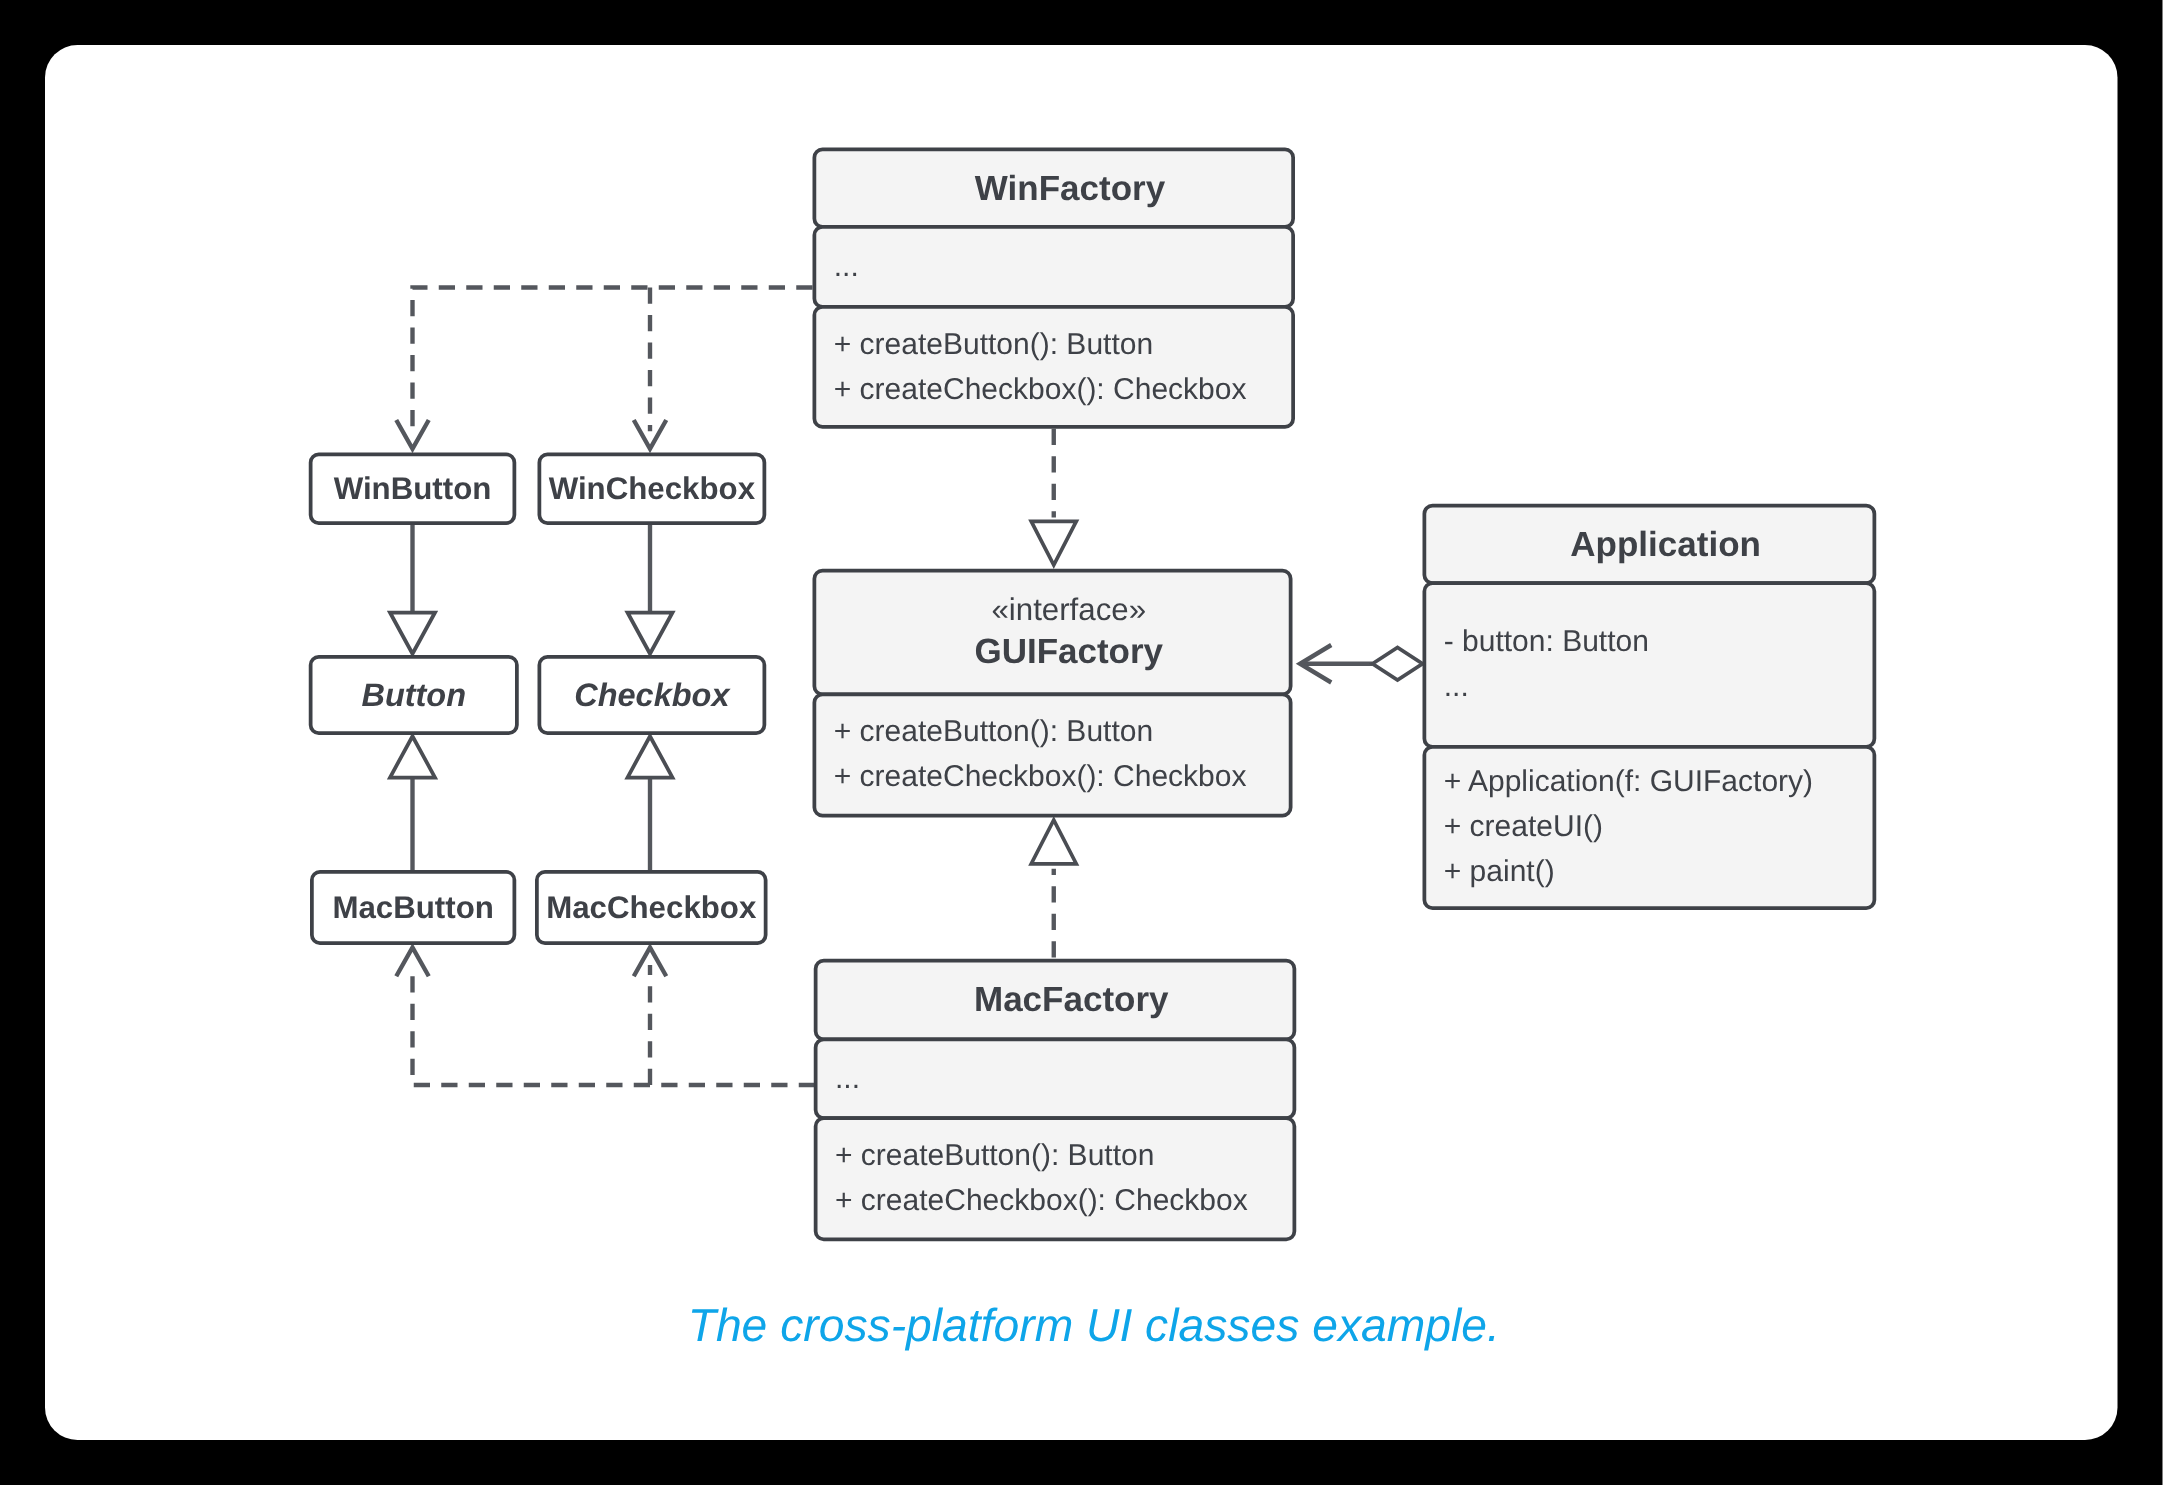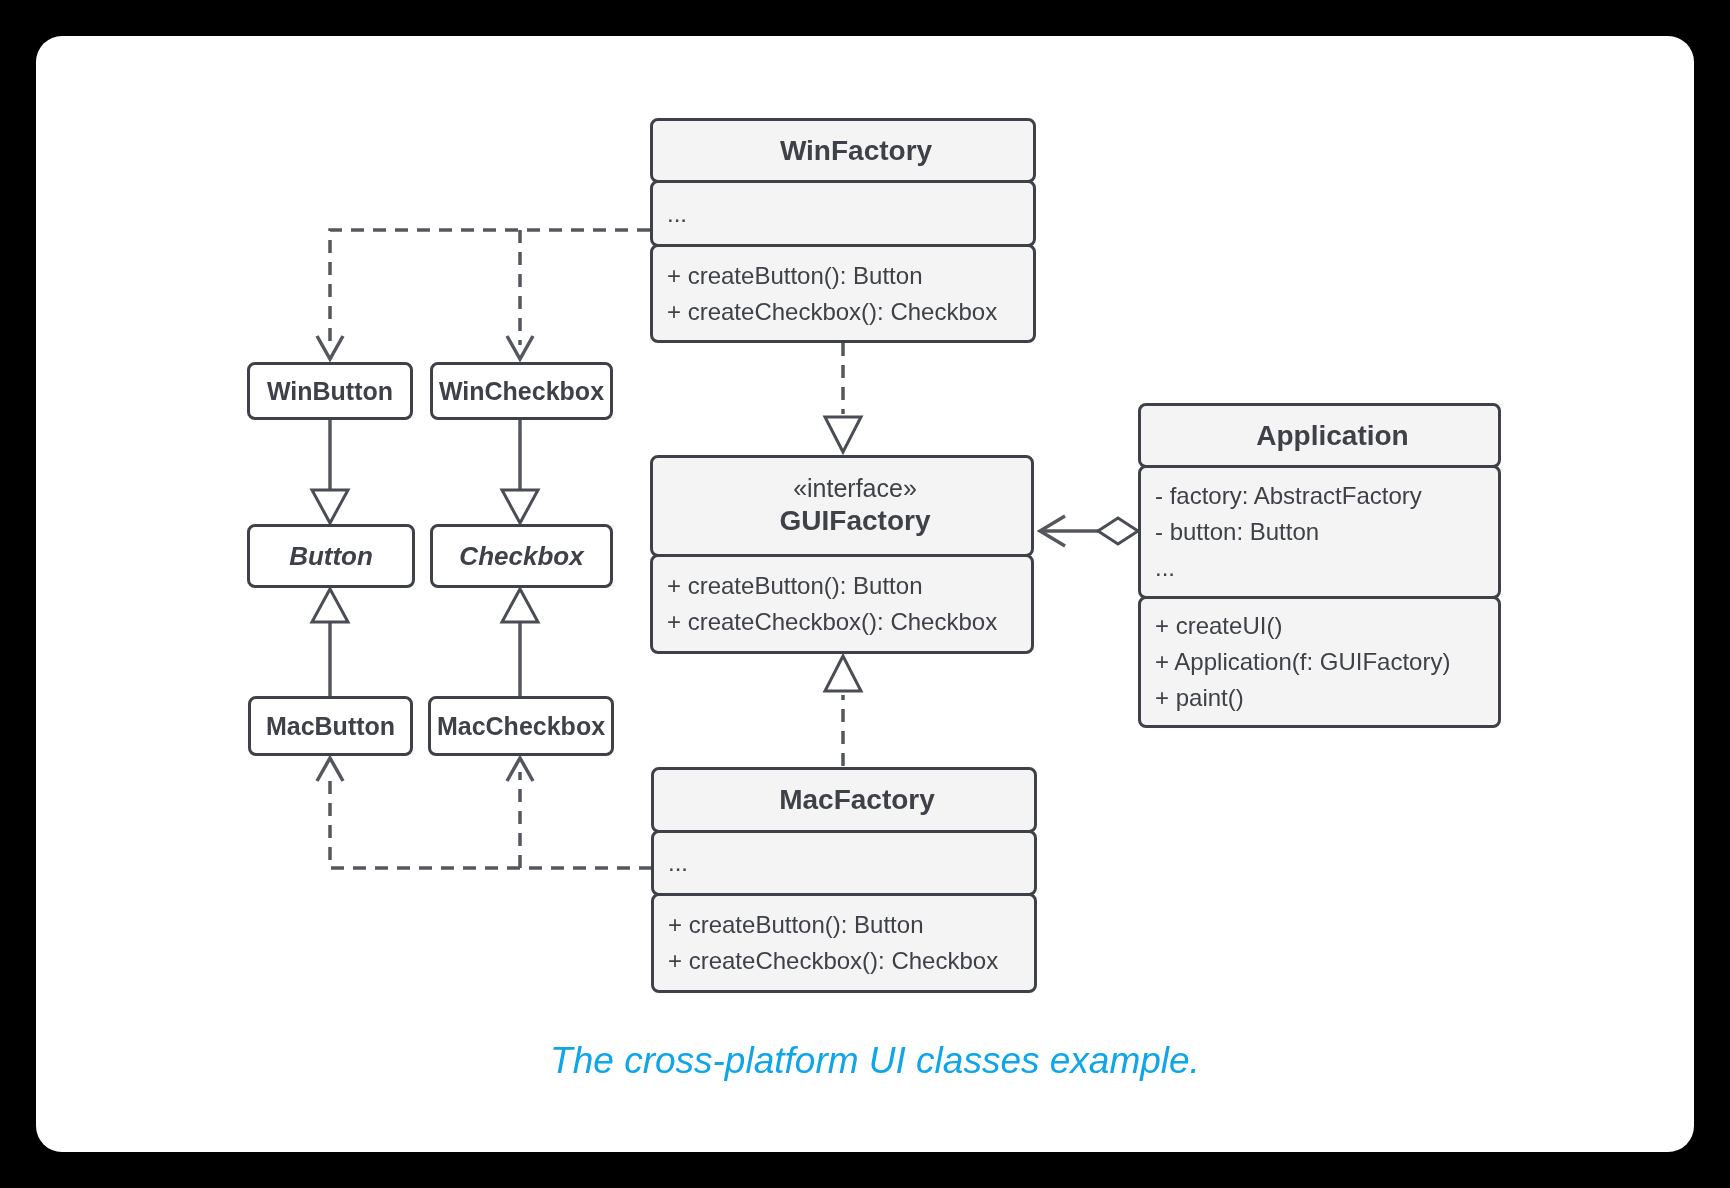--- a/index.html
+++ b/index.html
@@ -120,27 +120,26 @@
     <div class="mline">+ createButton(): Button</div>
     <div class="mline">+ createCheckbox(): Checkbox</div>
   </div>
 </div>
 
 <div class="clsbox" style="left:1138px;top:403px;width:363px;">
   <div class="comp title" style="height:65px;">
     <span class="cls-name">Application</span>
   </div>
   <div class="comp members" style="height:134px;">
-    <div class="mline">- factory: AbstractFactory</div>
     <div class="mline">- button: Button</div>
     <div class="mline">...</div>
   </div>
   <div class="comp members" style="height:132px;">
+    <div class="mline">+ Application(f: GUIFactory)</div>
     <div class="mline">+ createUI()</div>
-    <div class="mline">+ Application(f: GUIFactory)</div>
     <div class="mline">+ paint()</div>
   </div>
 </div>
 
 <div class="simplebox" style="left:247px;top:362px;width:166px;height:58px;">WinButton</div>
 <div class="simplebox" style="left:430px;top:362px;width:183px;height:58px;">WinCheckbox</div>
 <div class="simplebox abstract" style="left:247px;top:524px;width:168px;height:64px;">Button</div>
 <div class="simplebox abstract" style="left:430px;top:524px;width:183px;height:64px;">Checkbox</div>
 <div class="simplebox" style="left:248px;top:696px;width:165px;height:60px;">MacButton</div>
 <div class="simplebox" style="left:428px;top:696px;width:186px;height:60px;">MacCheckbox</div>

